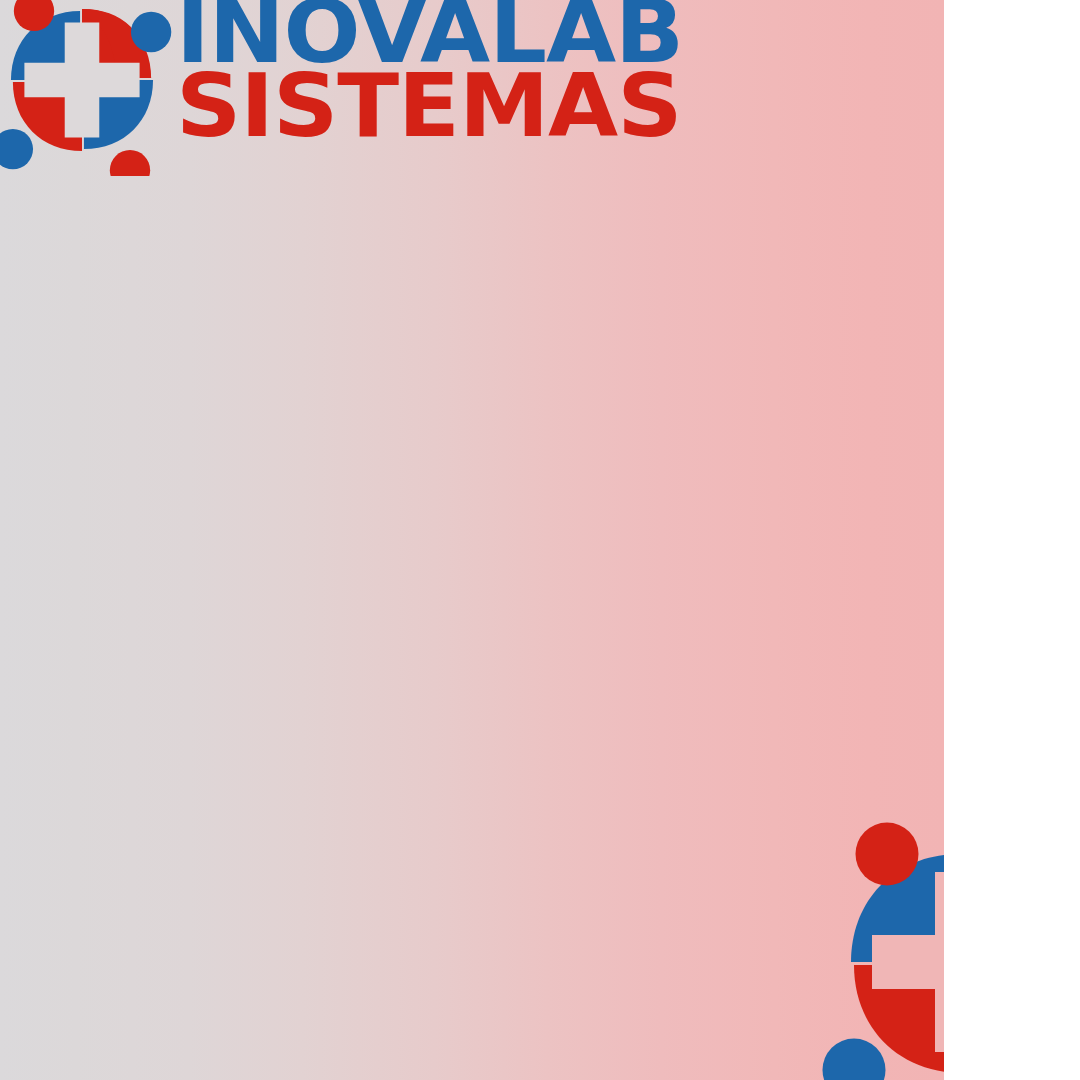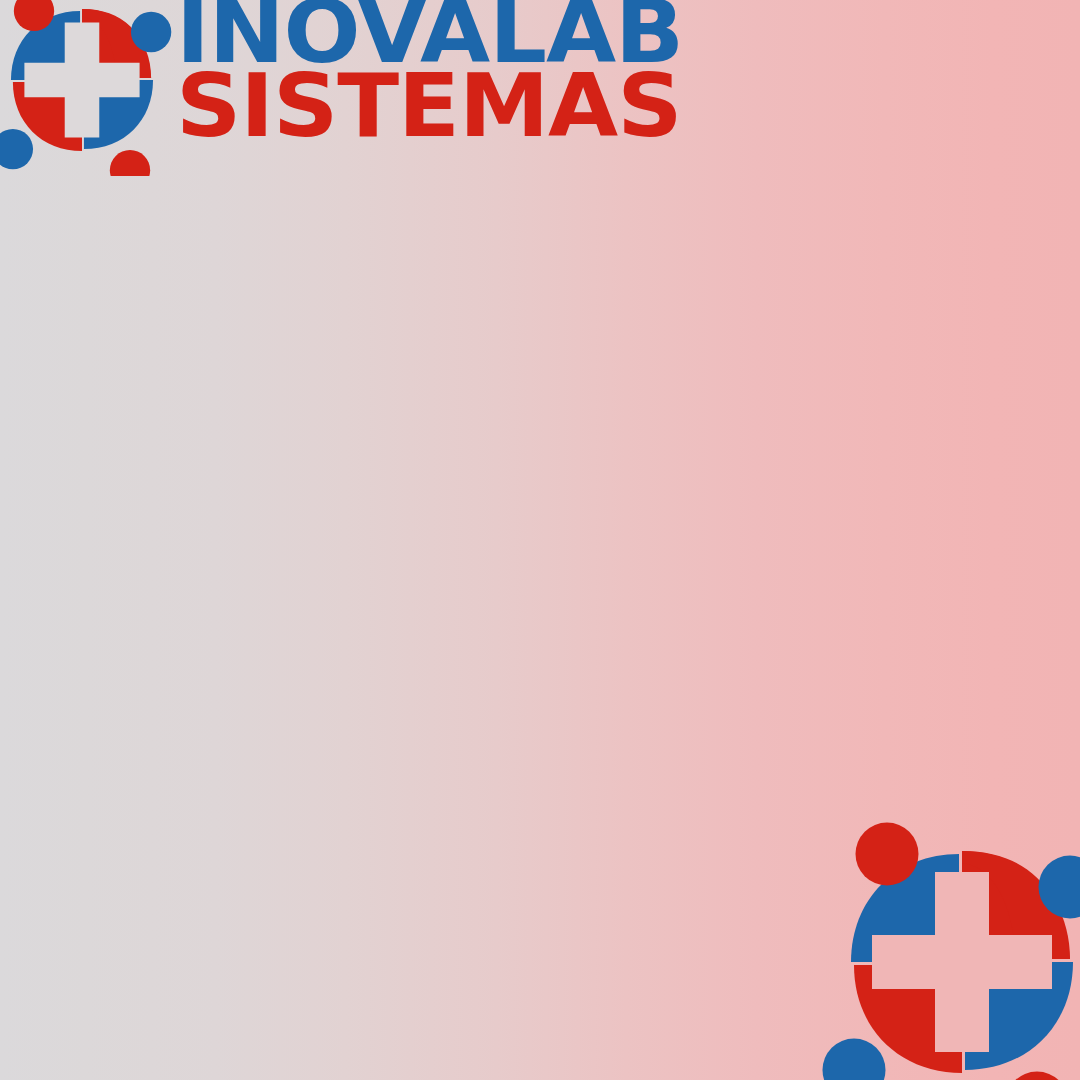--- a/index.html
+++ b/index.html
@@ -9,21 +9,21 @@
     width: 1080px;
     height: 1080px;
     overflow: hidden;
   }
   body {
     font-family: "Liberation Sans", "DejaVu Sans", sans-serif;
   }
 
   #slide {
     position: relative;
-    width: 1080px;
+    width: 944px;
     height: 1080px;
     overflow: hidden;
     background: linear-gradient(
       to right,
       #dbd9db 0%,
       #dcd8d9 8%,
       #ded6d7 20%,
       #e2d2d2 32%,
       #e7cbcb 46%,
       #ecc3c3 58%,

